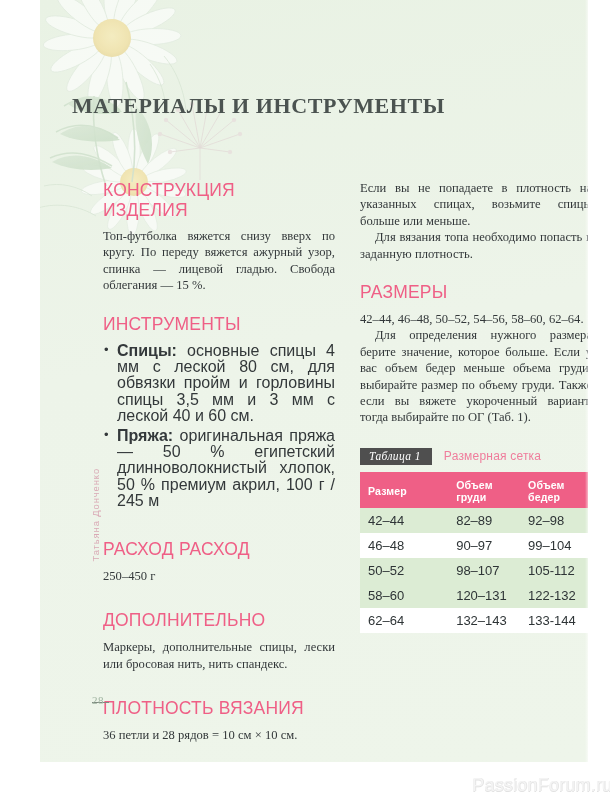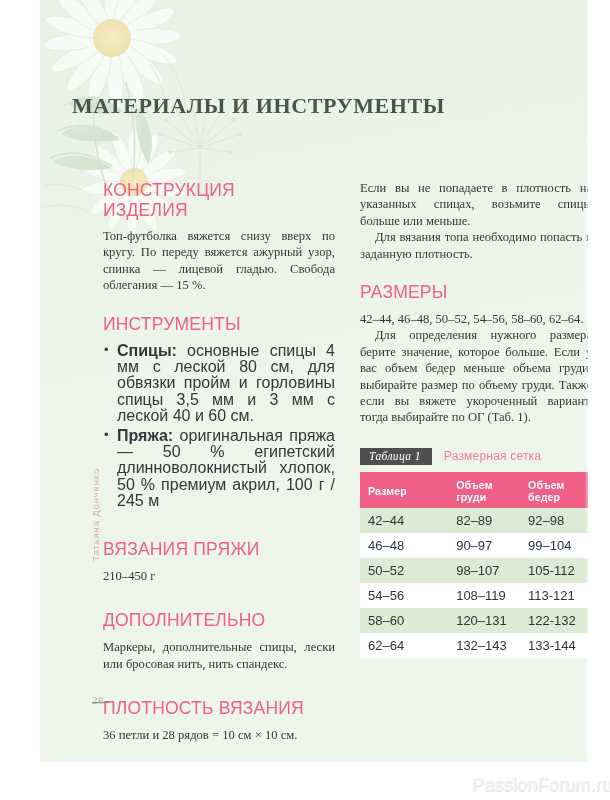--- a/index.html
+++ b/index.html
@@ -338,22 +338,22 @@
     <div class="sec-gap"></div>
 
     <h2 class="sec">ИНСТРУМЕНТЫ</h2>
     <ul class="bullets">
       <li><b>Спицы:</b><span> основные спицы 4 мм с леской 80 см, для обвязки пройм и горловины спицы 3,5 мм и 3 мм с леской 40 и 60 см.</span></li>
       <li><b>Пряжа:</b><span> оригинальная пряжа — 50 % египетский длинноволокнистый хлопок, 50 % премиум акрил, 100 г / 245 м</span></li>
     </ul>
 
     <div class="sec-gap-lg"></div>
 
-    <h2 class="sec">ВЯЗАНИЯ ПРЯЖИ</h2>
-    <p class="body">210–450 г</p>
+    <h2 class="sec">РАСХОД РАСХОД</h2>
+    <p class="body">250–450 г</p>
 
     <div class="sec-gap-lg"></div>
 
     <h2 class="sec">ДОПОЛНИТЕЛЬНО</h2>
     <p class="body">Маркеры, дополнительные спицы, лески или бросовая нить, нить спандекс.</p>
 
     <div class="sec-gap-lg"></div>
 
     <h2 class="sec">ПЛОТНОСТЬ ВЯЗАНИЯ</h2>
     <p class="body">36 петли и 28 рядов = 10 см × 10 см.</p>
@@ -397,25 +397,20 @@
         <tr class="even">
           <td>46–48</td>
           <td>90–97</td>
           <td>99–104</td>
         </tr>
         <tr class="odd">
           <td>50–52</td>
           <td>98–107</td>
           <td>105-112</td>
         </tr>
-        <tr class="even">
-          <td>54–56</td>
-          <td>108–119</td>
-          <td>113-121</td>
-        </tr>
         <tr class="odd">
           <td>58–60</td>
           <td>120–131</td>
           <td>122-132</td>
         </tr>
         <tr class="even">
           <td>62–64</td>
           <td>132–143</td>
           <td>133-144</td>
         </tr>

